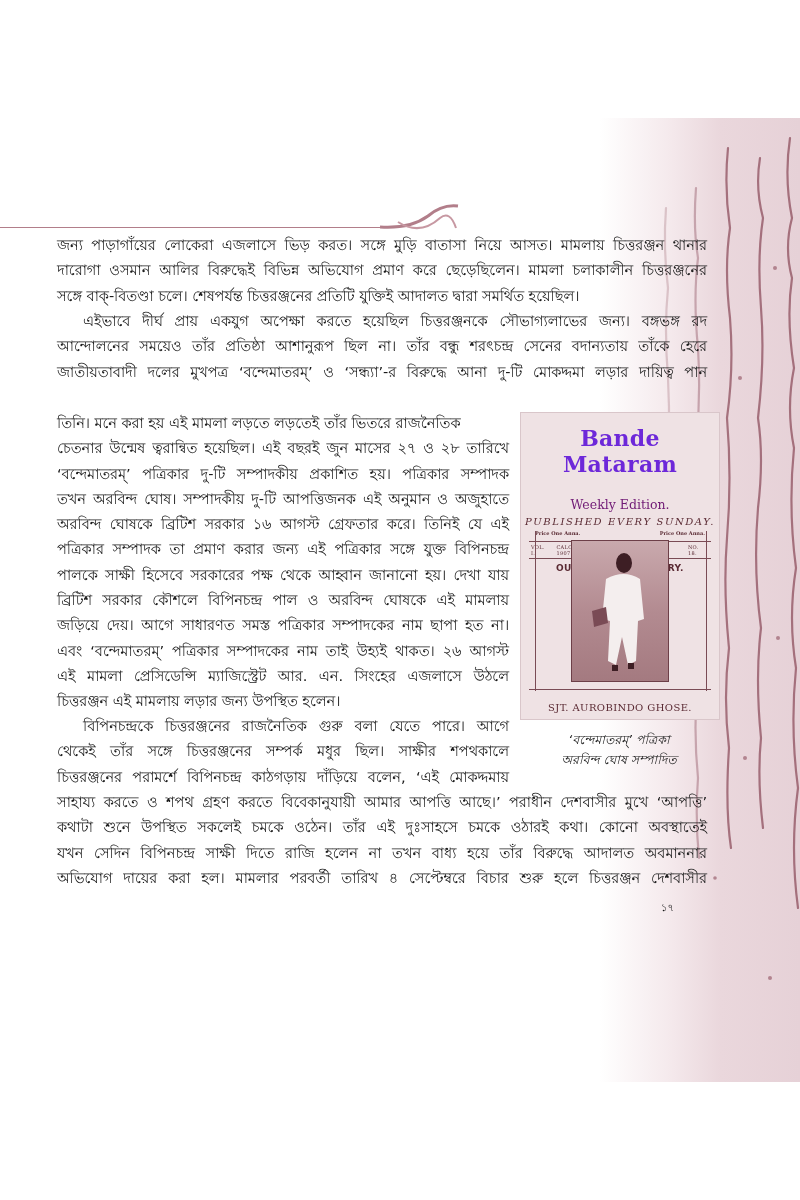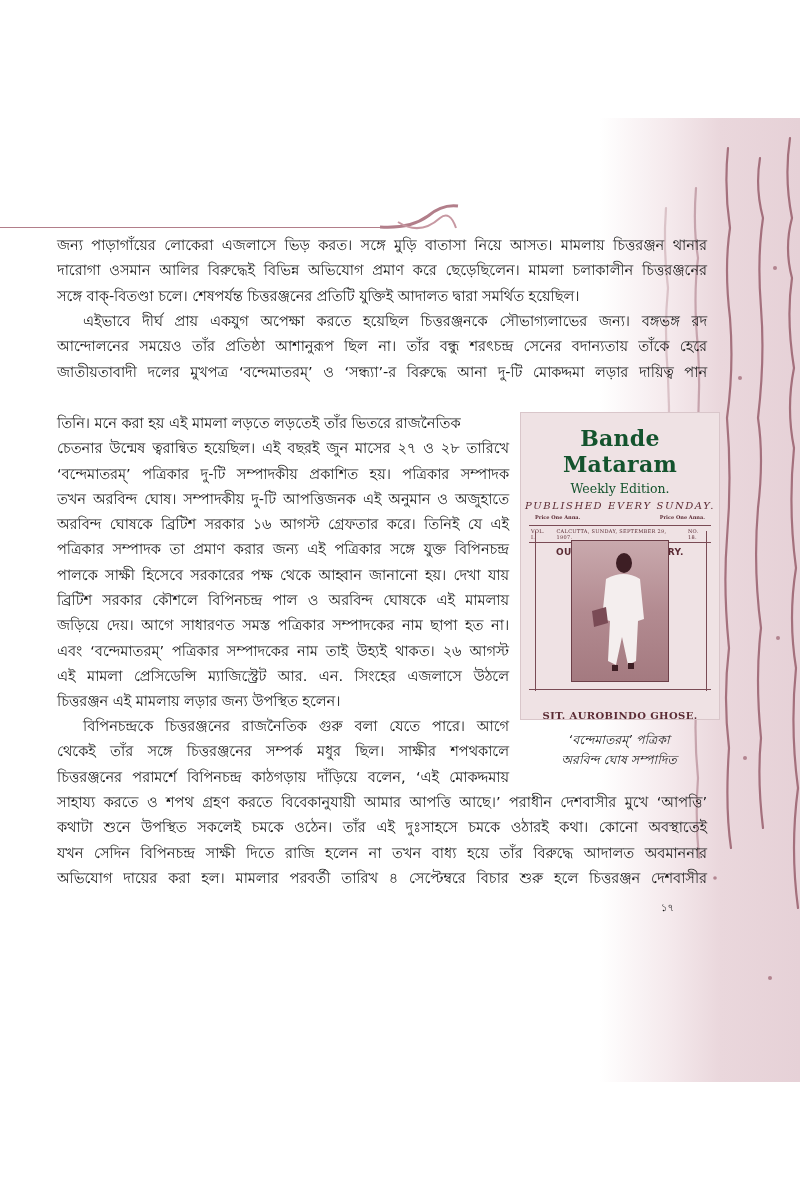--- a/index.html
+++ b/index.html
@@ -28,42 +28,42 @@
   .indent { text-indent: 26px; }
   .narrow { width: 452px; }
   .p1 { top: 232px; }
   .p2 { top: 308px; }
   .p2b { top: 409px; }
   .newspaper {
     position: absolute; left: 520px; top: 412px; width: 198px; height: 306px;
     background: #efe2e4; border: 1px solid #d9c6ca;
     font-family: "DejaVu Serif", serif; color: #5a2a33; overflow: hidden;
   }
-  .np-title { text-align: center; font-weight: bold; font-size: 22px; margin-top: 12px; letter-spacing: 0.3px; color: #14532d; }
-  .np-sub { text-align: center; font-size: 12.5px; margin-top: 4px; color: #14532d; }
+  .np-title { text-align: center; font-weight: bold; font-size: 22px; margin-top: 12px; letter-spacing: 0.3px; color: #6d28d9; }
+  .np-sub { text-align: center; font-size: 12.5px; margin-top: 20px; color: #701a75; }
   .np-pub { text-align: center; font-size: 10px; font-style: italic; letter-spacing: 1.6px; margin-top: 4px; }
   .np-price { display: flex; justify-content: space-between; font-size: 5px; padding: 3px 14px 0; font-weight: bold; }
   .np-dateline {
     margin: 5px 8px 0; border-top: 1px solid #7a4b55; border-bottom: 1px solid #7a4b55;
     font-size: 5px; display: flex; gap: 6px; padding: 2px 2px; letter-spacing: 0.3px;
   }
   .np-gallery { text-align: center; font-family: "DejaVu Sans", sans-serif; font-size: 9px; font-weight: bold; margin-top: 4px; letter-spacing: 0.5px; }
   .np-frame {
     position: absolute; left: 14px; top: 118px; width: 170px; height: 160px;
     border-left: 1px solid #7a4b55; border-right: 1px solid #7a4b55;
   }
   .np-photo {
     position: absolute; left: 50px; top: 127px; width: 96px; height: 140px;
     background: linear-gradient(180deg, #c9a9ad 0%, #b38b91 50%, #a47a80 100%);
     border: 1px solid #6d3f48;
   }
   .np-photo svg { position: absolute; left: 0; top: 0; }
   .np-caption-bar {
     position: absolute; left: 8px; right: 8px; top: 276px; border-top: 1px solid #7a4b55;
-    padding-top: 20px; text-align: center; font-size: 10px; font-weight: bold; letter-spacing: 0.4px;
+    padding-top: 12px; text-align: center; font-size: 10px; font-weight: normal; letter-spacing: 0.4px;
   }
   .fig-caption {
     position: absolute; left: 520px; top: 730px; width: 198px; text-align: center;
     font-size: 12.5px; font-style: italic; line-height: 20px; color: #222;
   }
   .page-num { position: absolute; left: 661px; top: 900px; font-size: 10px; }
 </style>
 </head>
 <body>
 

